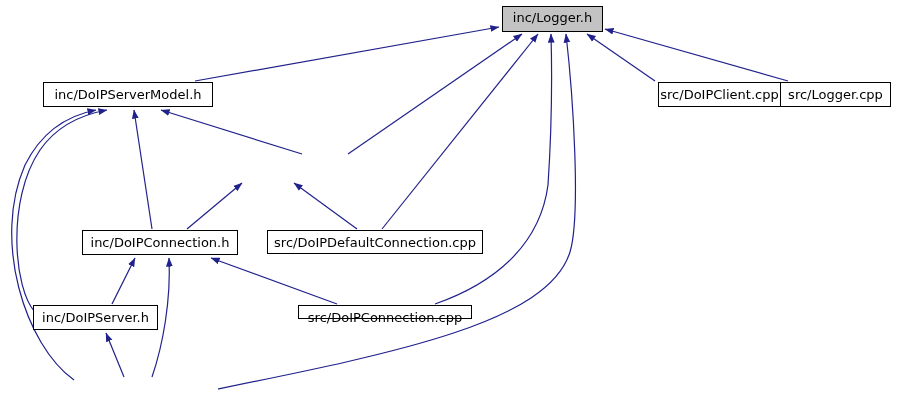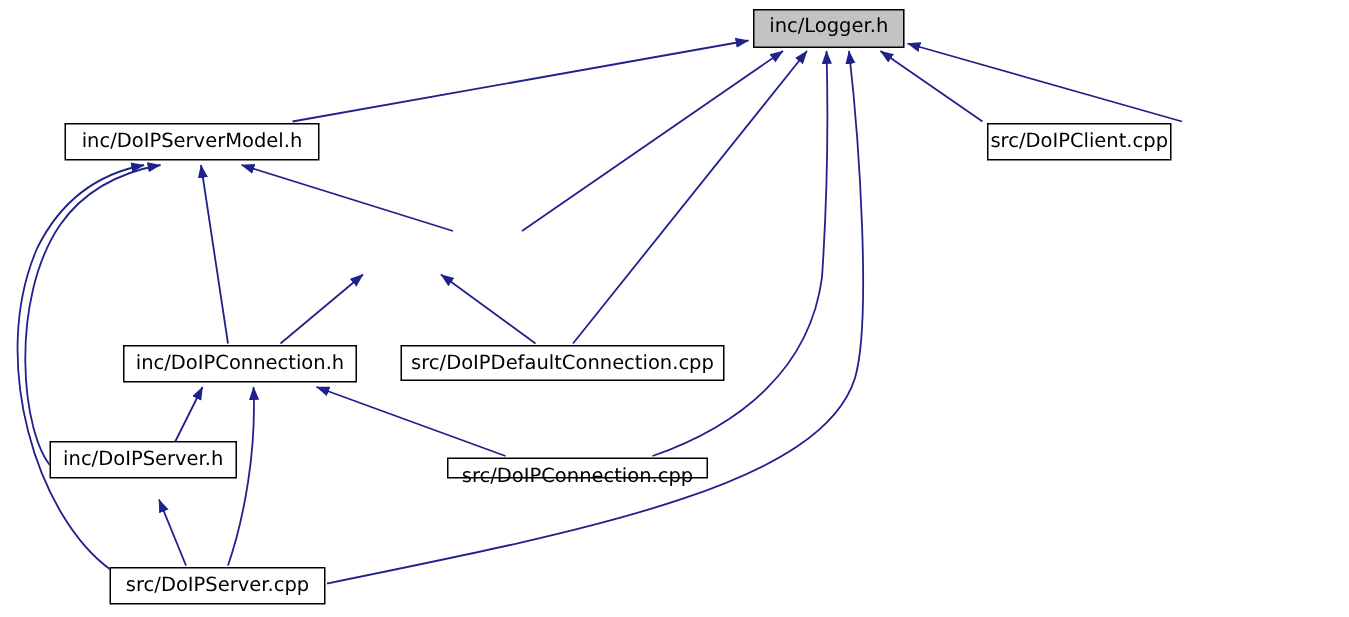--- a/index.html
+++ b/index.html
@@ -26,21 +26,21 @@
   }
   .node.hl{background:#c3c3c3;border-width:1.5px;line-height:22px;}
   
   .n-logger_h            {left:502px;top:6px;  width:101px;height:26px;}
   .n-servermodel_h       {left:43px; top:82px; width:170px;height:25px;}
   .n-client_cpp          {left:615px;top:82px; width:123px;height:25px;margin-left:43px;}
   .n-logger_cpp          {left:780px;top:82px; width:111px;height:25px;}
   .n-defaultconnection_h {left:167px;top:155px;width:205px;height:25px;}
   .n-connection_h        {left:82px; top:230px;width:156px;height:25px;text-align:center;}
   .n-defaultconnection_cpp{left:267px;top:230px;width:216px;height:24px;}
-  .n-server_h            {left:33px; top:294px;width:125px;height:25px;}
+  .n-server_h            {left:33px; top:305px;width:125px;height:25px;}
   .n-connection_cpp      {left:298px;top:305px;width:174px;height:14px;}
   .n-server_cpp          {left:73px; top:378px;width:144px;height:25px;}
 </style>
 </head>
 <body>
 
 <div class="stage">
 
   <svg class="edges" id="edge-svg" xmlns="http://www.w3.org/2000/svg" viewBox="0 0 899 411">
     <defs>
@@ -63,19 +63,19 @@
       <path d="M 357,229 L 294,183" marker-end="url(#arrow)"></path>
       <path d="M 112,304 L 135,258" marker-end="url(#arrow)"></path>
       <path d="M 337,304 L 211,258" marker-end="url(#arrow)"></path>
       <path d="M 152,377 C 163,345 171,300 169,258" marker-end="url(#arrow)"></path>
       <path d="M 124,377 L 106,333" marker-end="url(#arrow)"></path>
     </svg>
 
   <div class="node hl n-logger_h">inc/Logger.h</div>
   <div class="node n-servermodel_h">inc/DoIPServerModel.h</div>
   <div class="node n-client_cpp">src/DoIPClient.cpp</div>
+  <div class="node n-logger_cpp">src/Logger.cpp</div>
   <div class="node n-connection_h">inc/DoIPConnection.h</div>
   <div class="node n-defaultconnection_cpp">src/DoIPDefaultConnection.cpp</div>
   <div class="node n-server_h">inc/DoIPServer.h</div>
   <div class="node n-connection_cpp">src/DoIPConnection.cpp</div>
-  <div class="node n-server_cpp">src/DoIPServer.cpp</div>
 
 </div>
 
 </body></html>

